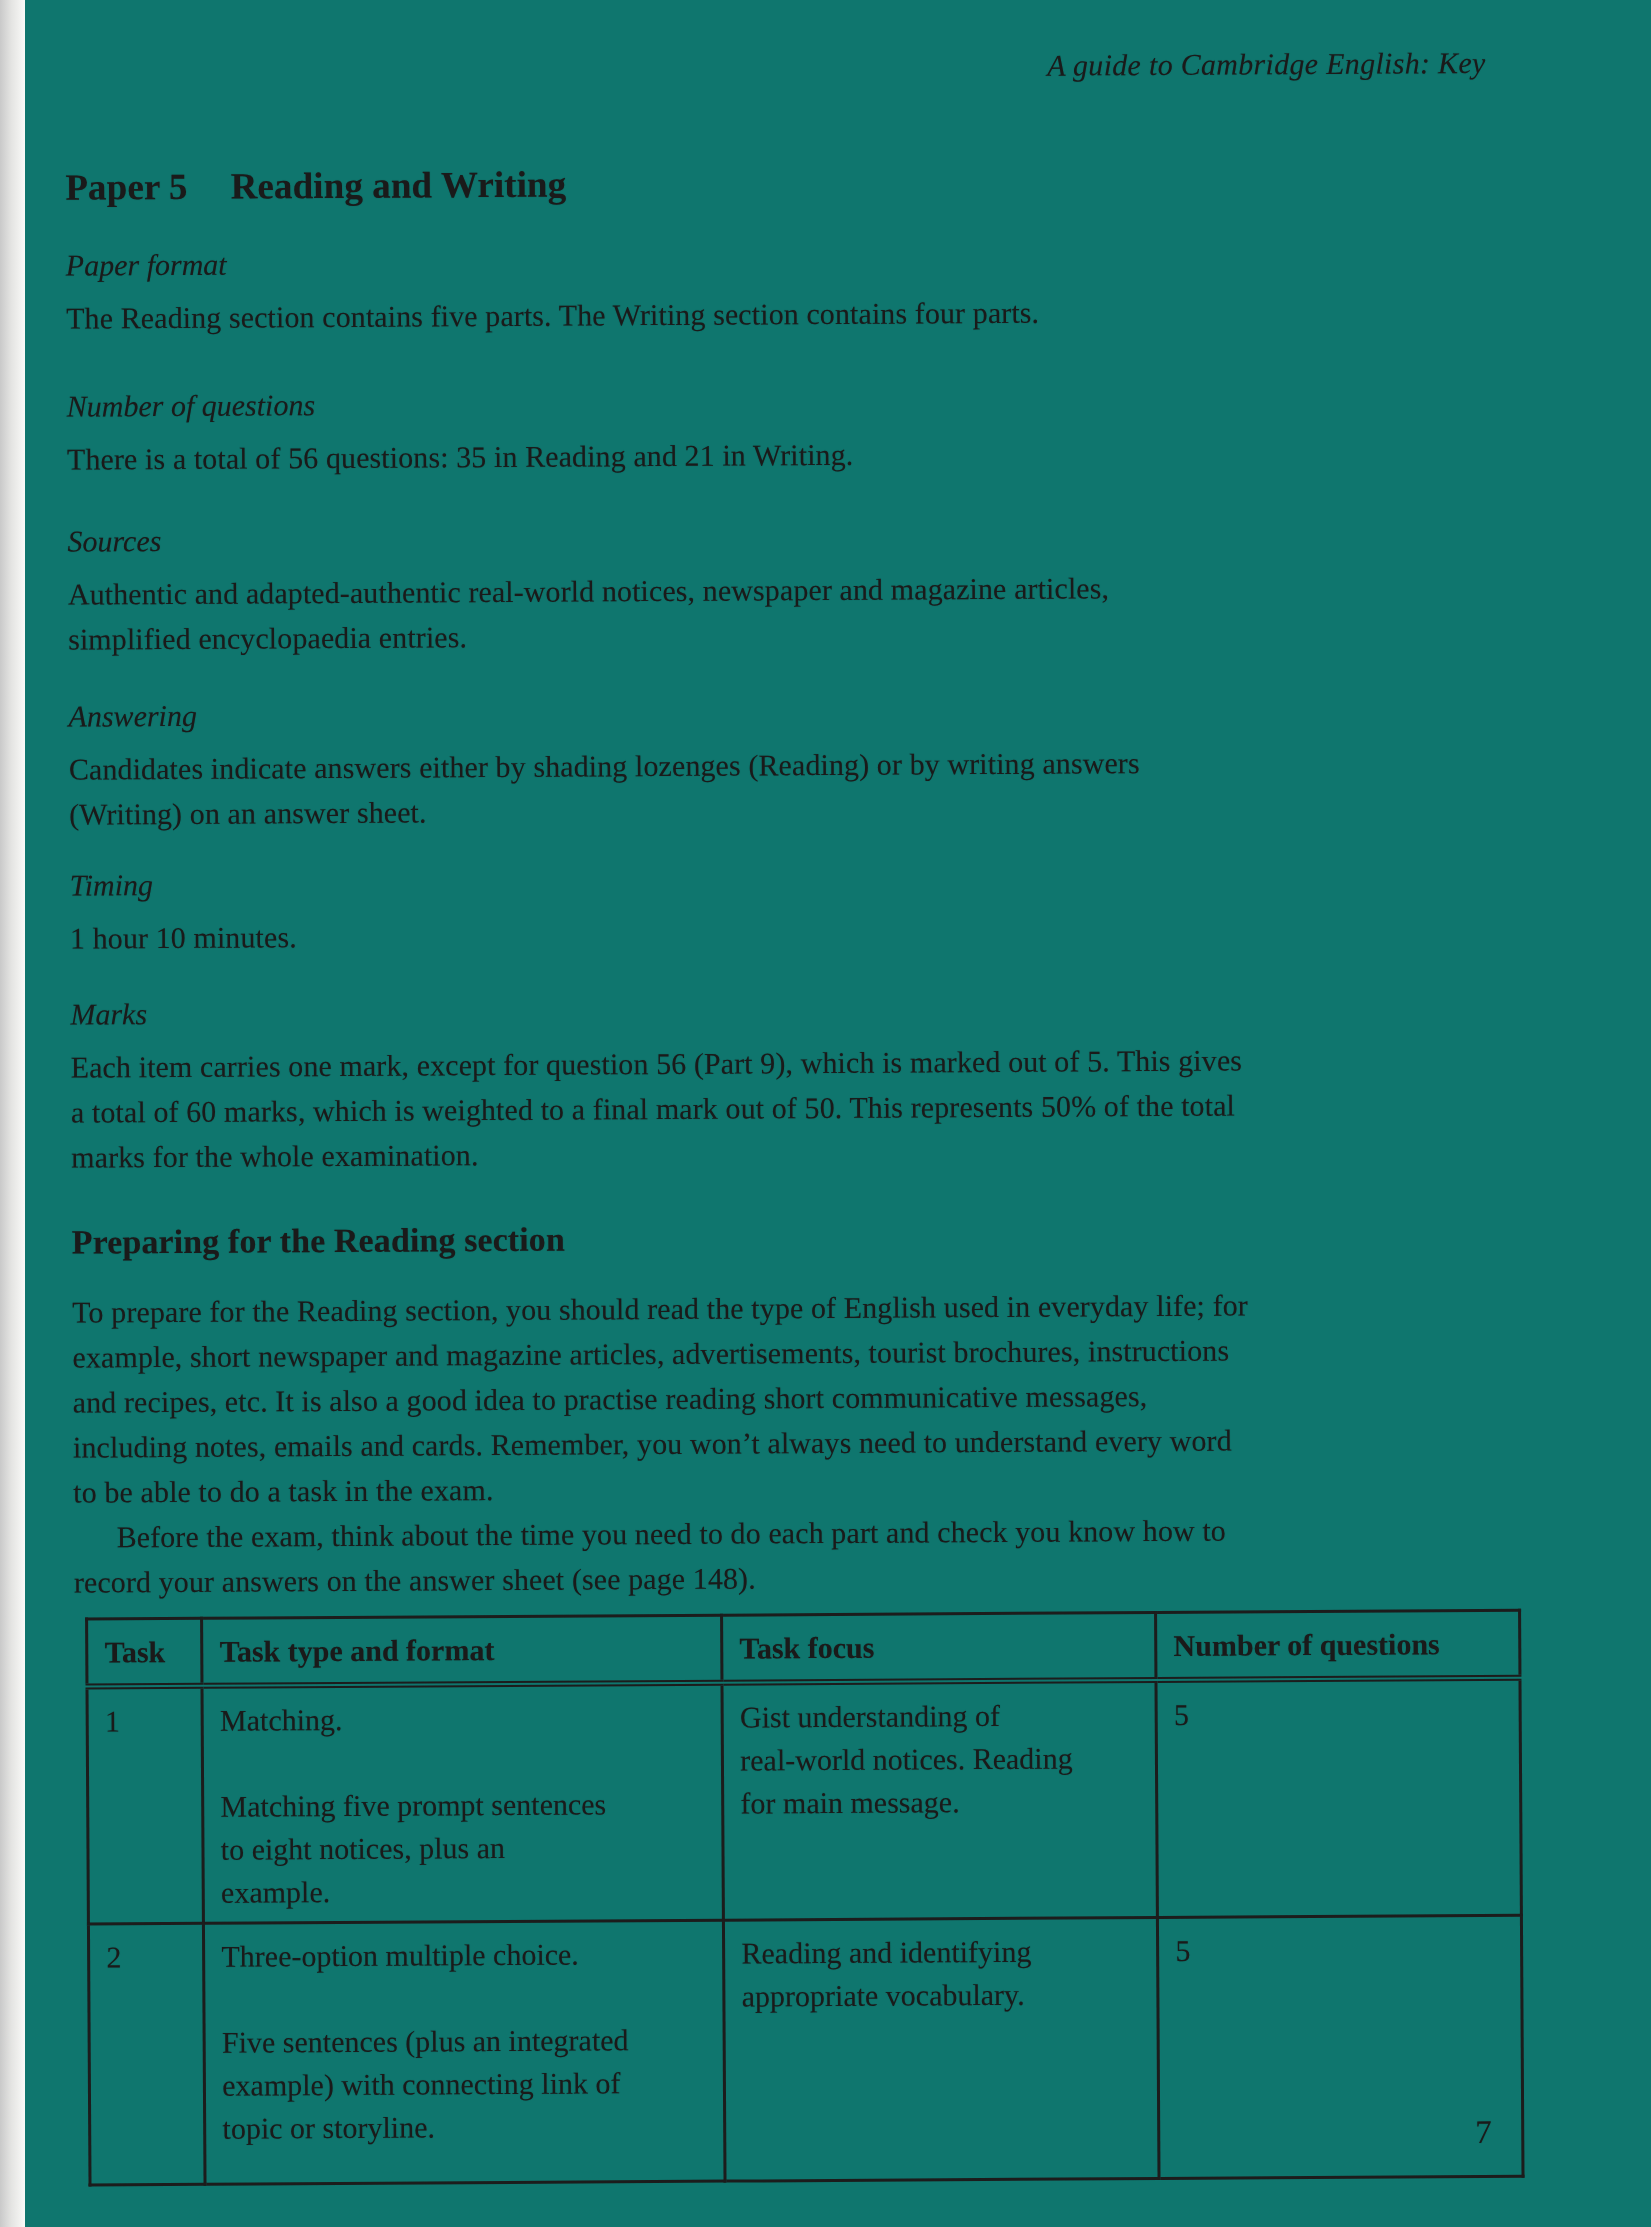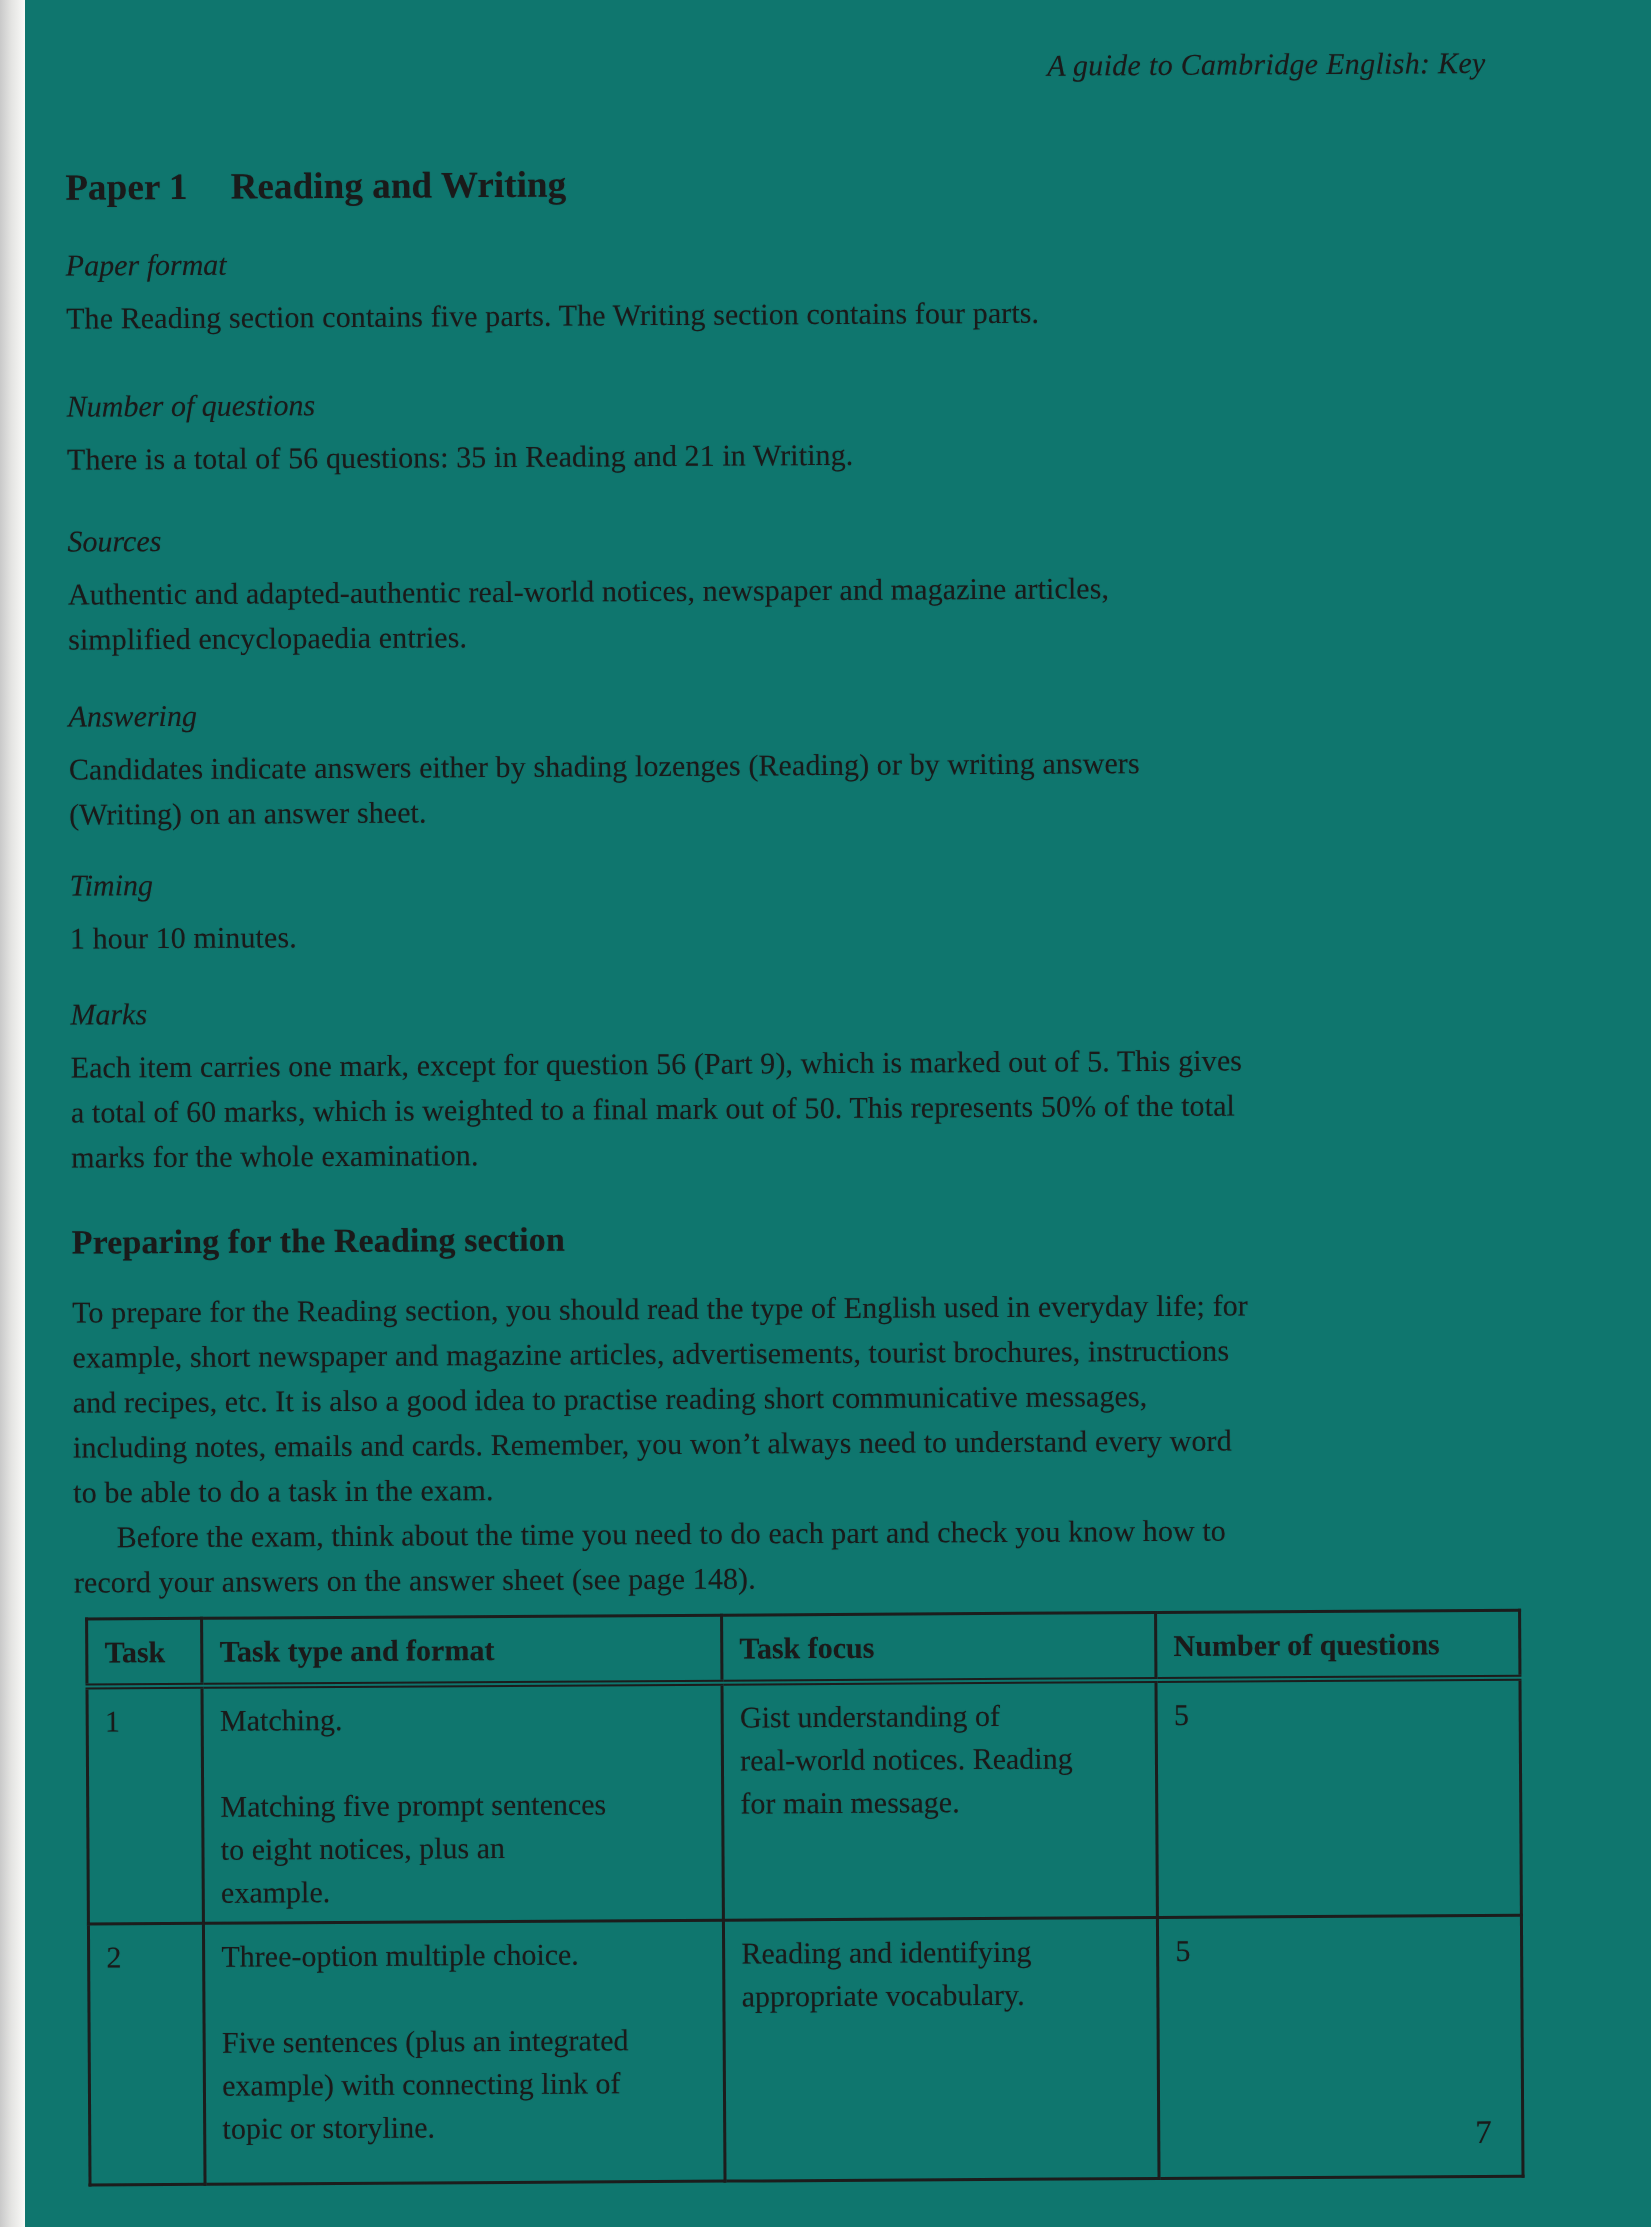--- a/index.html
+++ b/index.html
@@ -86,21 +86,21 @@
 </head>
 <body>
 
 <div class="page">
   <div class="scan-edge"></div>
   <div class="sheet">
     <div class="content">
 
       <div class="hdr">A guide to Cambridge English: Key</div>
 
-      <h1 class="title"><span>Paper 1</span><span class="gap">Reading and Writing</span></h1>
+      <h1 class="title"><span>Paper 5</span><span class="gap">Reading and Writing</span></h1>
 
       <div class="sec" style="margin-top:39px">
         <h3>Paper format</h3>
         <div class="body">
           <div class="bline">The Reading section contains five parts. The Writing section contains four parts.</div>
         </div>
       </div>
 
       <div class="sec" style="margin-top:48px">
         <h3>Number of questions</h3>

